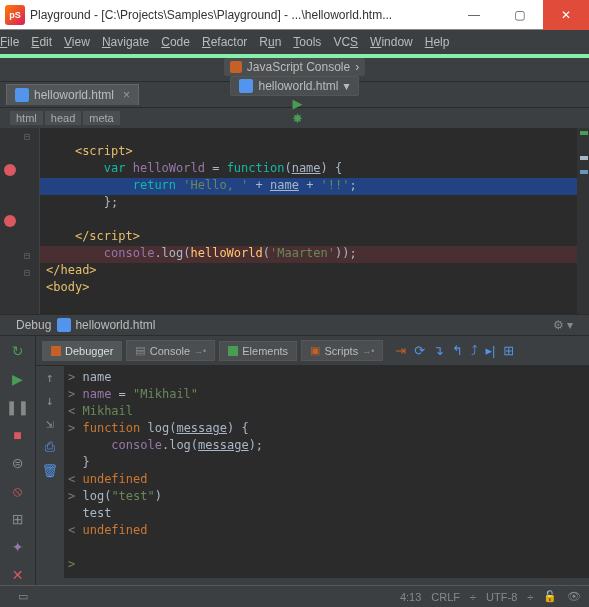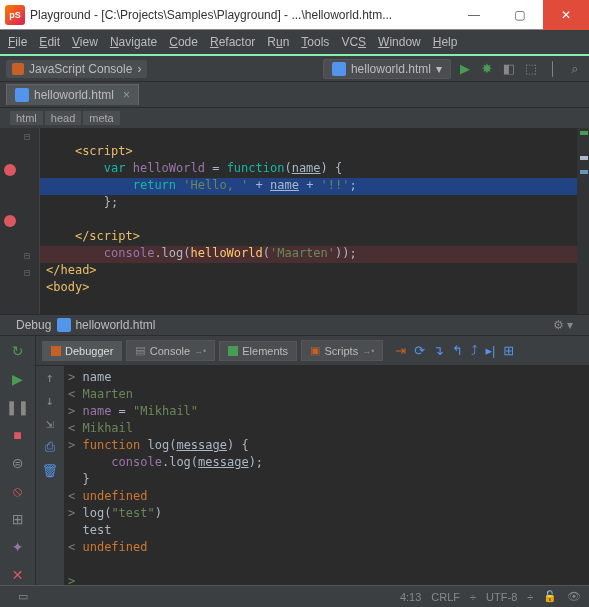--- a/index.html
+++ b/index.html
@@ -3,24 +3,24 @@
 <meta charset="utf-8">
 <style>
 * { margin: 0; padding: 0; box-sizing: border-box; }
 body { font-family: "Segoe UI", Tahoma, sans-serif; font-size: 12px; background: #3c3f41; color: #bbb; width: 589px; height: 607px; overflow: hidden; }
 .titlebar { display: flex; align-items: center; height: 30px; background: #fff; border-bottom: 1px solid #888; }
 .titlebar .icon { width: 20px; height: 20px; margin: 0 5px; background: linear-gradient(135deg,#ff7b00,#d81e5b); border-radius: 3px; display: flex; align-items: center; justify-content: center; color: #fff; font-size: 9px; font-weight: bold; }
 .titlebar .title { flex: 1; color: #333; font-size: 12px; white-space: nowrap; overflow: hidden; }
 .winbtns { display: flex; }
 .winbtn { width: 46px; height: 30px; display: flex; align-items: center; justify-content: center; color: #555; }
 .winbtn.close { background: #e04b3a; color: #fff; }
-.menubar { display: flex; align-items: center; height: 24px; padding: 0 8px; background: #3c3f41; color: #bbb; }
+.menubar { display: flex; align-items: center; height: 24px; padding: 0 0; background: #3c3f41; color: #bbb; }
 .menubar span { margin-right: 12px; cursor: default; }
 .menubar u { text-decoration: underline; }
-.navbar { display: flex; align-items: center; height: 28px; background: #3c3f41; border-top: 2px solid #86efac; border-bottom: 1px solid #292b2d; padding: 12px 6px; }
+.navbar { display: flex; align-items: center; height: 28px; background: #3c3f41; border-top: 4px solid #86efac; border-bottom: 1px solid #292b2d; padding: 0 6px; flex-direction: column; }
 .navbar .js-console { display: flex; align-items: center; gap: 5px; padding: 2px 6px; background: #4b4e50; border-radius: 2px; }
 .navbar .spacer { flex: 1; }
 .navbar .filebox { display: flex; align-items: center; gap: 5px; padding: 2px 8px; background: #4b4e50; border: 1px solid #555; border-radius: 2px; }
 .nav-icon { width: 16px; height: 16px; display: inline-flex; align-items: center; justify-content: center; color: #888; margin-left: 6px; font-size: 13px; }
 .tabbar { display: flex; align-items: center; height: 26px; background: #3c3f41; border-bottom: 1px solid #292b2d; padding-left: 6px; }
 .tab { display: flex; align-items: center; gap: 5px; padding: 3px 8px; background: #515658; border: 1px solid #666; border-bottom: none; }
 .file-icon { width: 14px; height: 14px; background: #5394ec; border-radius: 2px; display: inline-block; }
 .tab .x { color: #999; margin-left: 4px; }
 .breadcrumb { height: 20px; display: flex; align-items: center; padding: 0 10px; background: #3c3f41; }
 .bc-item { background: #4b4e50; padding: 1px 6px; margin-right: 2px; color: #aaa; font-size: 11px; }
@@ -211,21 +211,20 @@
     <div class="console-area">
       <div class="console-gutter">
         <span>↑</span>
         <span>↓</span>
         <span>⇲</span>
         <span style="color:#5394ec">⎙</span>
         <span style="color:#5394ec">🗑</span>
       </div>
       <div class="console-lines">
         <div class="cline"><span class="car">&gt; </span><span class="ct">name</span></div>
-        <div class="cline"><span class="car">&lt; </span><span class="cs">Maarten</span></div>
         <div class="cline"><span class="car">&gt; </span><span class="cv">name</span><span class="ct"> = </span><span class="cs">"Mikhail"</span></div>
         <div class="cline"><span class="car">&lt; </span><span class="cs">Mikhail</span></div>
         <div class="cline"><span class="car">&gt; </span><span class="ck">function </span><span class="ct">log</span><span class="ct">(</span><span class="ct" style="text-decoration:underline">message</span><span class="ct">) {</span></div>
         <div class="cline"><span class="ct">      </span><span class="cv">console</span><span class="ct">.log(</span><span class="ct" style="text-decoration:underline">message</span><span class="ct">);</span></div>
         <div class="cline"><span class="ct">  </span><span class="ct">}</span></div>
         <div class="cline"><span class="car">&lt; </span><span class="ck">undefined</span></div>
         <div class="cline"><span class="car">&gt; </span><span class="ct">log</span><span class="ct">(</span><span class="cs">"test"</span><span class="ct">)</span></div>
         <div class="cline"><span class="ct">  </span><span class="ct">test</span></div>
         <div class="cline"><span class="car">&lt; </span><span class="ck">undefined</span></div>
         <div class="cline"></div>

